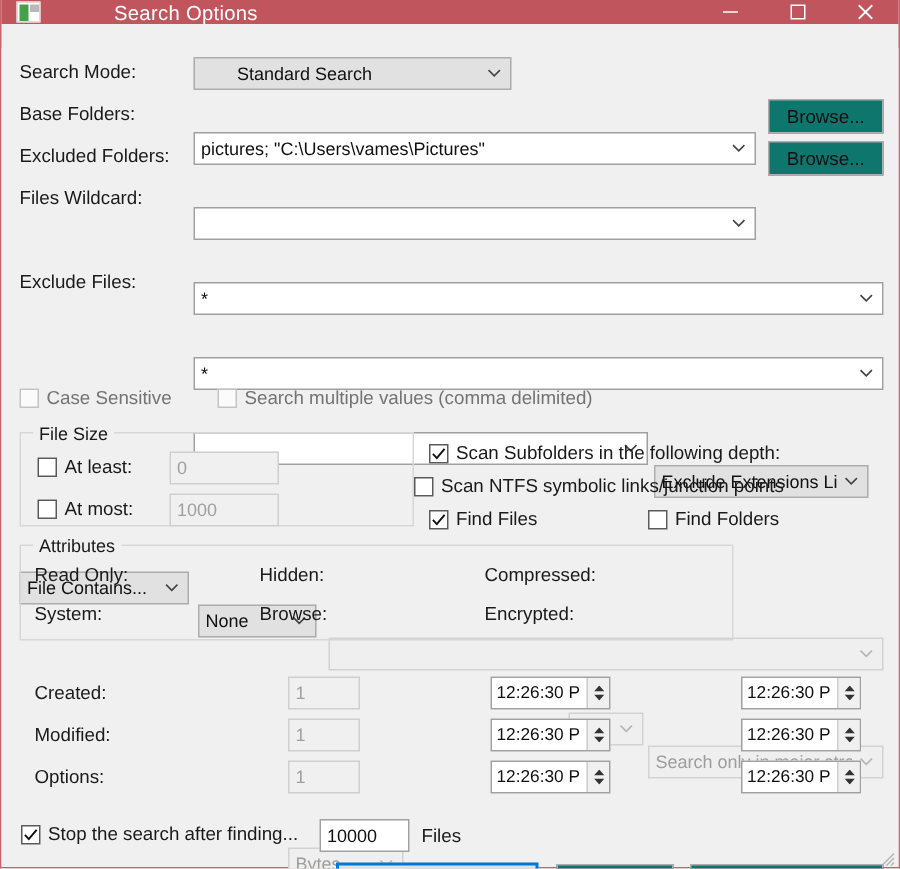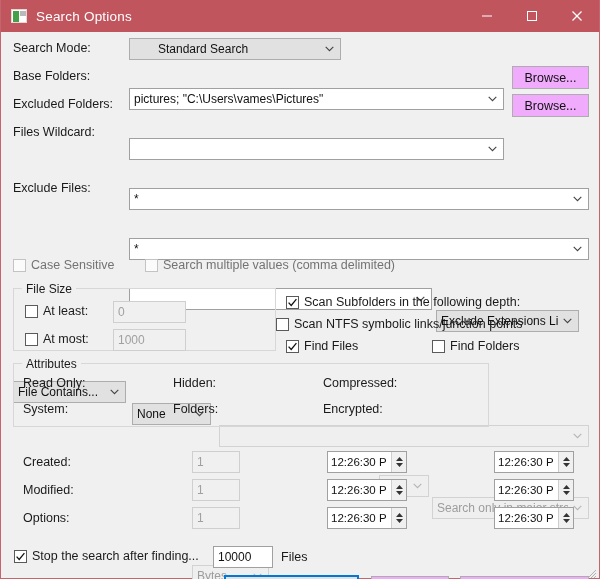--- a/index.html
+++ b/index.html
@@ -14,25 +14,26 @@
   .window {
     width: 600px; height: 579px;
     background: #f0f0f0;
     border: 1px solid #c5646c;
     border-top: none;
     position: relative;
   }
 
   
   .titlebar {
-    height: 32px;
+    height: 16px;
     background: #c0555e;
     display: flex;
     align-items: center;
     position: relative;
+    gap: 40px;
   }
   .title-icon {
     width: 16px; height: 14px;
     margin-left: 10px; margin-right: 9px;
     background: #ffffff;
     border: 1px solid #e8d5d6;
     position: relative;
     flex: none;
   }
   .title-icon::before {
@@ -116,21 +117,21 @@
     width: 14px; flex: none;
     display: flex; align-items: center; justify-content: center;
     margin-left: 2px;
   }
   .combo.white { background: #ffffff; border-color: #a0a0a0; }
   .combo.grey  { background: #e1e1e1; }
   .combo.disabled { background: #efefef; border-color: #d2d2d2; color: #9d9d9d; }
   .combo.disabled .arr svg polyline { stroke: #b5b5b5; }
 
   .btn {
-    background: #f0abfc;
+    background: #0f766e;
     border: 1px solid #adadad;
     height: 23px;
     font-size: 12.5px;
     color: #111;
     display: flex; align-items: center; justify-content: center;
     white-space: nowrap;
   }
   .btn.primary { border: 2px solid #0078d7; background: #e1e1e1; }
 
   
@@ -418,21 +419,21 @@
     </div>
 
     <span class="lbl" style="position:absolute; left:22px; top:344px;">Read Only:</span>
 
     <span class="lbl" style="position:absolute; left:172px; top:344px;">Hidden:</span>
 
     <span class="lbl" style="position:absolute; left:322px; top:344px;">Compressed:</span>
 
     <span class="lbl" style="position:absolute; left:22px; top:370px;">System:</span>
 
-    <span class="lbl" style="position:absolute; left:172px; top:370px;">Folders:</span>
+    <span class="lbl" style="position:absolute; left:172px; top:370px;">Browse:</span>
 
     <span class="lbl" style="position:absolute; left:322px; top:370px;">Encrypted:</span>
 
 
     <span class="lbl" style="position:absolute; left:22px; top:423px;">Created:</span>
 
     <div class="txt disabled" style="position:absolute; left:191px; top:419px; width:48px;">
       <span>1</span>
     </div>
 

